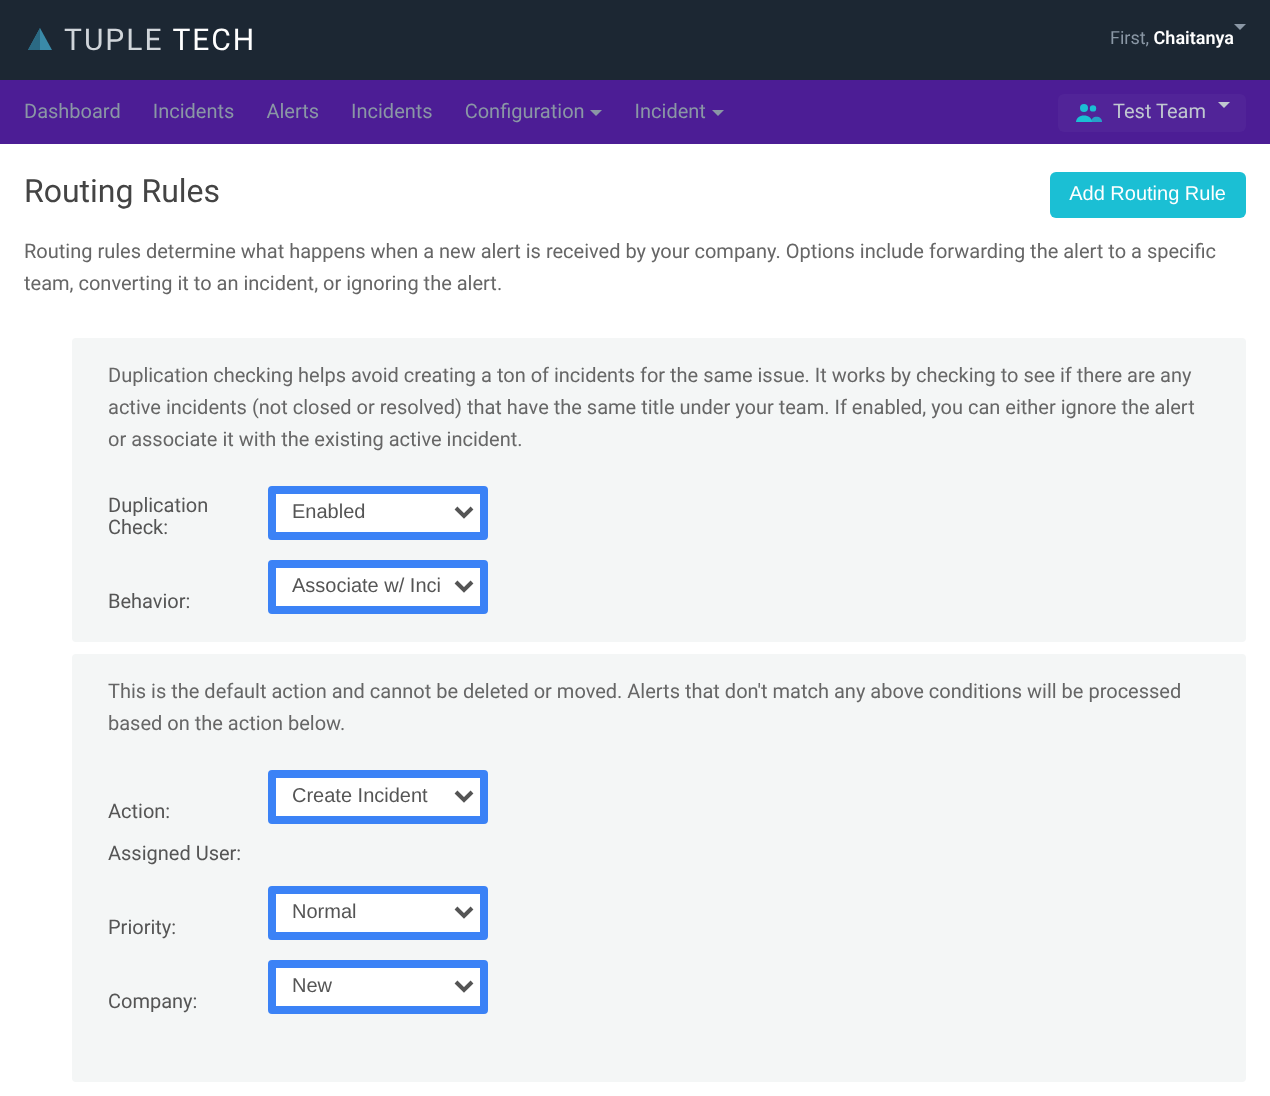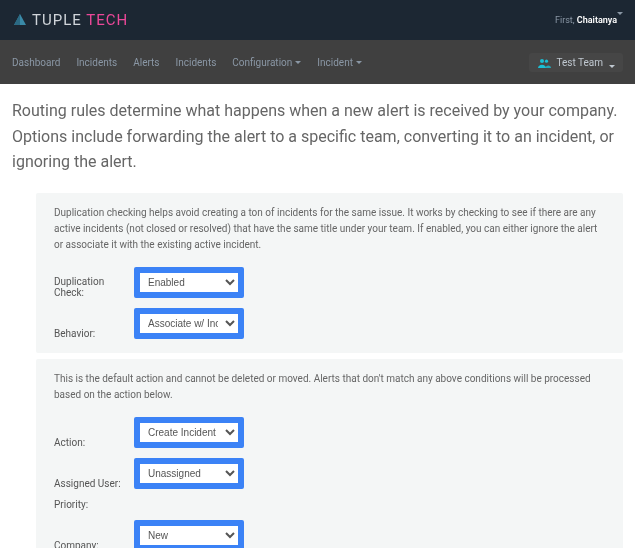--- a/index.html
+++ b/index.html
@@ -1,42 +1,42 @@
 <!DOCTYPE html>
 <html><head>
 <meta charset="utf-8">
 <style>
 *{margin:0;padding:0;box-sizing:border-box}
 body{font-family:-apple-system,BlinkMacSystemFont,"Segoe UI",Roboto,sans-serif;font-size:11px;background:#fff;color:#555;width:635px}
 .topbar{background:#1c2733;height:40px;display:flex;align-items:center;justify-content:space-between;padding:0 12px}
 .logo{display:flex;align-items:center;gap:4px}
 .logo-mark{width:16px;height:16px}
 .logo-text{color:#d0d5da;font-size:15px;letter-spacing:1px;font-weight:400}
-.logo-text .accent{color:#ec4899}
+.logo-text .accent{color:#ffffff}
 .user-greet{color:#8a97a5;font-size:9px}
 .user-greet .name{color:#fff;font-weight:600}
-.navbar{background:#404040;height:44px;display:flex;align-items:center;justify-content:space-between;padding:0 12px}
+.navbar{background:#4c1d95;height:32px;display:flex;align-items:center;justify-content:space-between;padding:0 12px}
 .nav-left{display:flex;gap:16px}
 .nav-item{color:#8a97a5;font-size:10px;cursor:pointer;display:flex;align-items:center;gap:3px}
 .caret{width:0;height:0;border-left:3px solid transparent;border-right:3px solid transparent;border-top:3px solid currentColor}
-.team-select{display:flex;align-items:flex-end;gap:6px;color:#c0c8d0;font-size:10px;background:rgba(255,255,255,0.03);padding:4px 8px;border-radius:3px;cursor:pointer}
+.team-select{display:flex;align-items:flex-start;gap:6px;color:#c0c8d0;font-size:10px;background:rgba(255,255,255,0.03);padding:4px 8px;border-radius:3px;cursor:pointer}
 .team-select .caret{border-top-color:#c0c8d0}
 .page{padding:14px 12px}
 .page-head{display:flex;justify-content:space-between;align-items:flex-start;margin-bottom:10px}
 .page-title{font-size:16px;font-weight:400;color:#444}
 .btn-primary{background:#1bbfd4;color:#fff;border:none;padding:6px 10px;font-size:10px;border-radius:3px;cursor:pointer}
-.intro{font-size:16px;color:#666;line-height:1.6;margin-bottom:10px}
+.intro{font-size:10px;color:#666;line-height:1.6;margin-bottom:10px}
 .panel{margin-left:24px;margin-top:18px}
 .card{background:#f4f6f6;border-radius:2px;margin-bottom:6px}
 .card-inner{padding:12px 18px 14px 18px}
 .card-text{font-size:10px;color:#666;line-height:1.6;margin-bottom:14px}
 .row{display:flex;align-items:flex-end;margin-bottom:10px}
 .row:last-child{margin-bottom:0}
 .label{width:80px;font-size:10px;color:#555}
-select{width:110px;padding:3px 4px;font-size:10px;color:#555;border:6px solid #3b82f6;border-radius:2px;background:#fff}
+select{width:110px;padding:3px 4px;font-size:10px;color:#555;border:4px solid #3b82f6;border-radius:2px;background:#fff}
 .save-row{display:flex;justify-content:flex-end;padding:8px 14px 12px 14px}
 .people-icon{width:14px;height:10px;display:inline-block}
 </style>
 </head>
 <body>
 
 <div class="topbar">
   <div class="logo">
     <svg class="logo-mark" viewBox="0 0 16 16">
         <polygon points="8,2 14,13 2,13" fill="#3a8aa8"></polygon>
@@ -70,20 +70,24 @@
         <circle cx="9.5" cy="3.2" r="1.6"></circle>
         <path d="M1 10c0-2 1.8-3.3 4-3.3s4 1.3 4 3.3"></path>
         <path d="M8.5 10c0-1.6 1.2-2.6 2.8-2.6s2.7 1 2.7 2.6" opacity="0.8"></path>
       </svg>
     <span>Test Team</span>
     <span class="caret"></span>
   </div>
 </div>
 
 <div class="page">
+  <div class="page-head">
+    <h1 class="page-title">Routing Rules</h1>
+    <button class="btn-primary">Add Routing Rule</button>
+  </div>
   <p class="intro">Routing rules determine what happens when a new alert is received by your company. Options include forwarding the alert to a specific team, converting it to an incident, or ignoring the alert.</p>
 
   <div class="panel">
 
     <div class="card">
       <div class="card-inner">
         <p class="card-text">Duplication checking helps avoid creating a ton of incidents for the same issue. It works by checking to see if there are any active incidents (not closed or resolved) that have the same title under your team. If enabled, you can either ignore the alert or associate it with the existing active incident.</p>
         <div class="row">
           <span class="label">Duplication Check:</span>
           <select><option>Enabled</option></select>
@@ -97,24 +101,24 @@
 
     <div class="card">
       <div class="card-inner">
         <p class="card-text">This is the default action and cannot be deleted or moved. Alerts that don't match any above conditions will be processed based on the action below.</p>
         <div class="row">
           <span class="label">Action:</span>
           <select><option>Create Incident</option></select>
         </div>
         <div class="row">
           <span class="label">Assigned User:</span>
-          <select><option>Unassigned</option></select>
         </div>
         <div class="row">
           <span class="label">Priority:</span>
+          <select><option>Normal</option></select>
         </div>
         <div class="row">
           <span class="label">Company:</span>
           <select><option>New</option></select>
         </div>
       </div>
       <div class="save-row">
         
       </div>
     </div>

